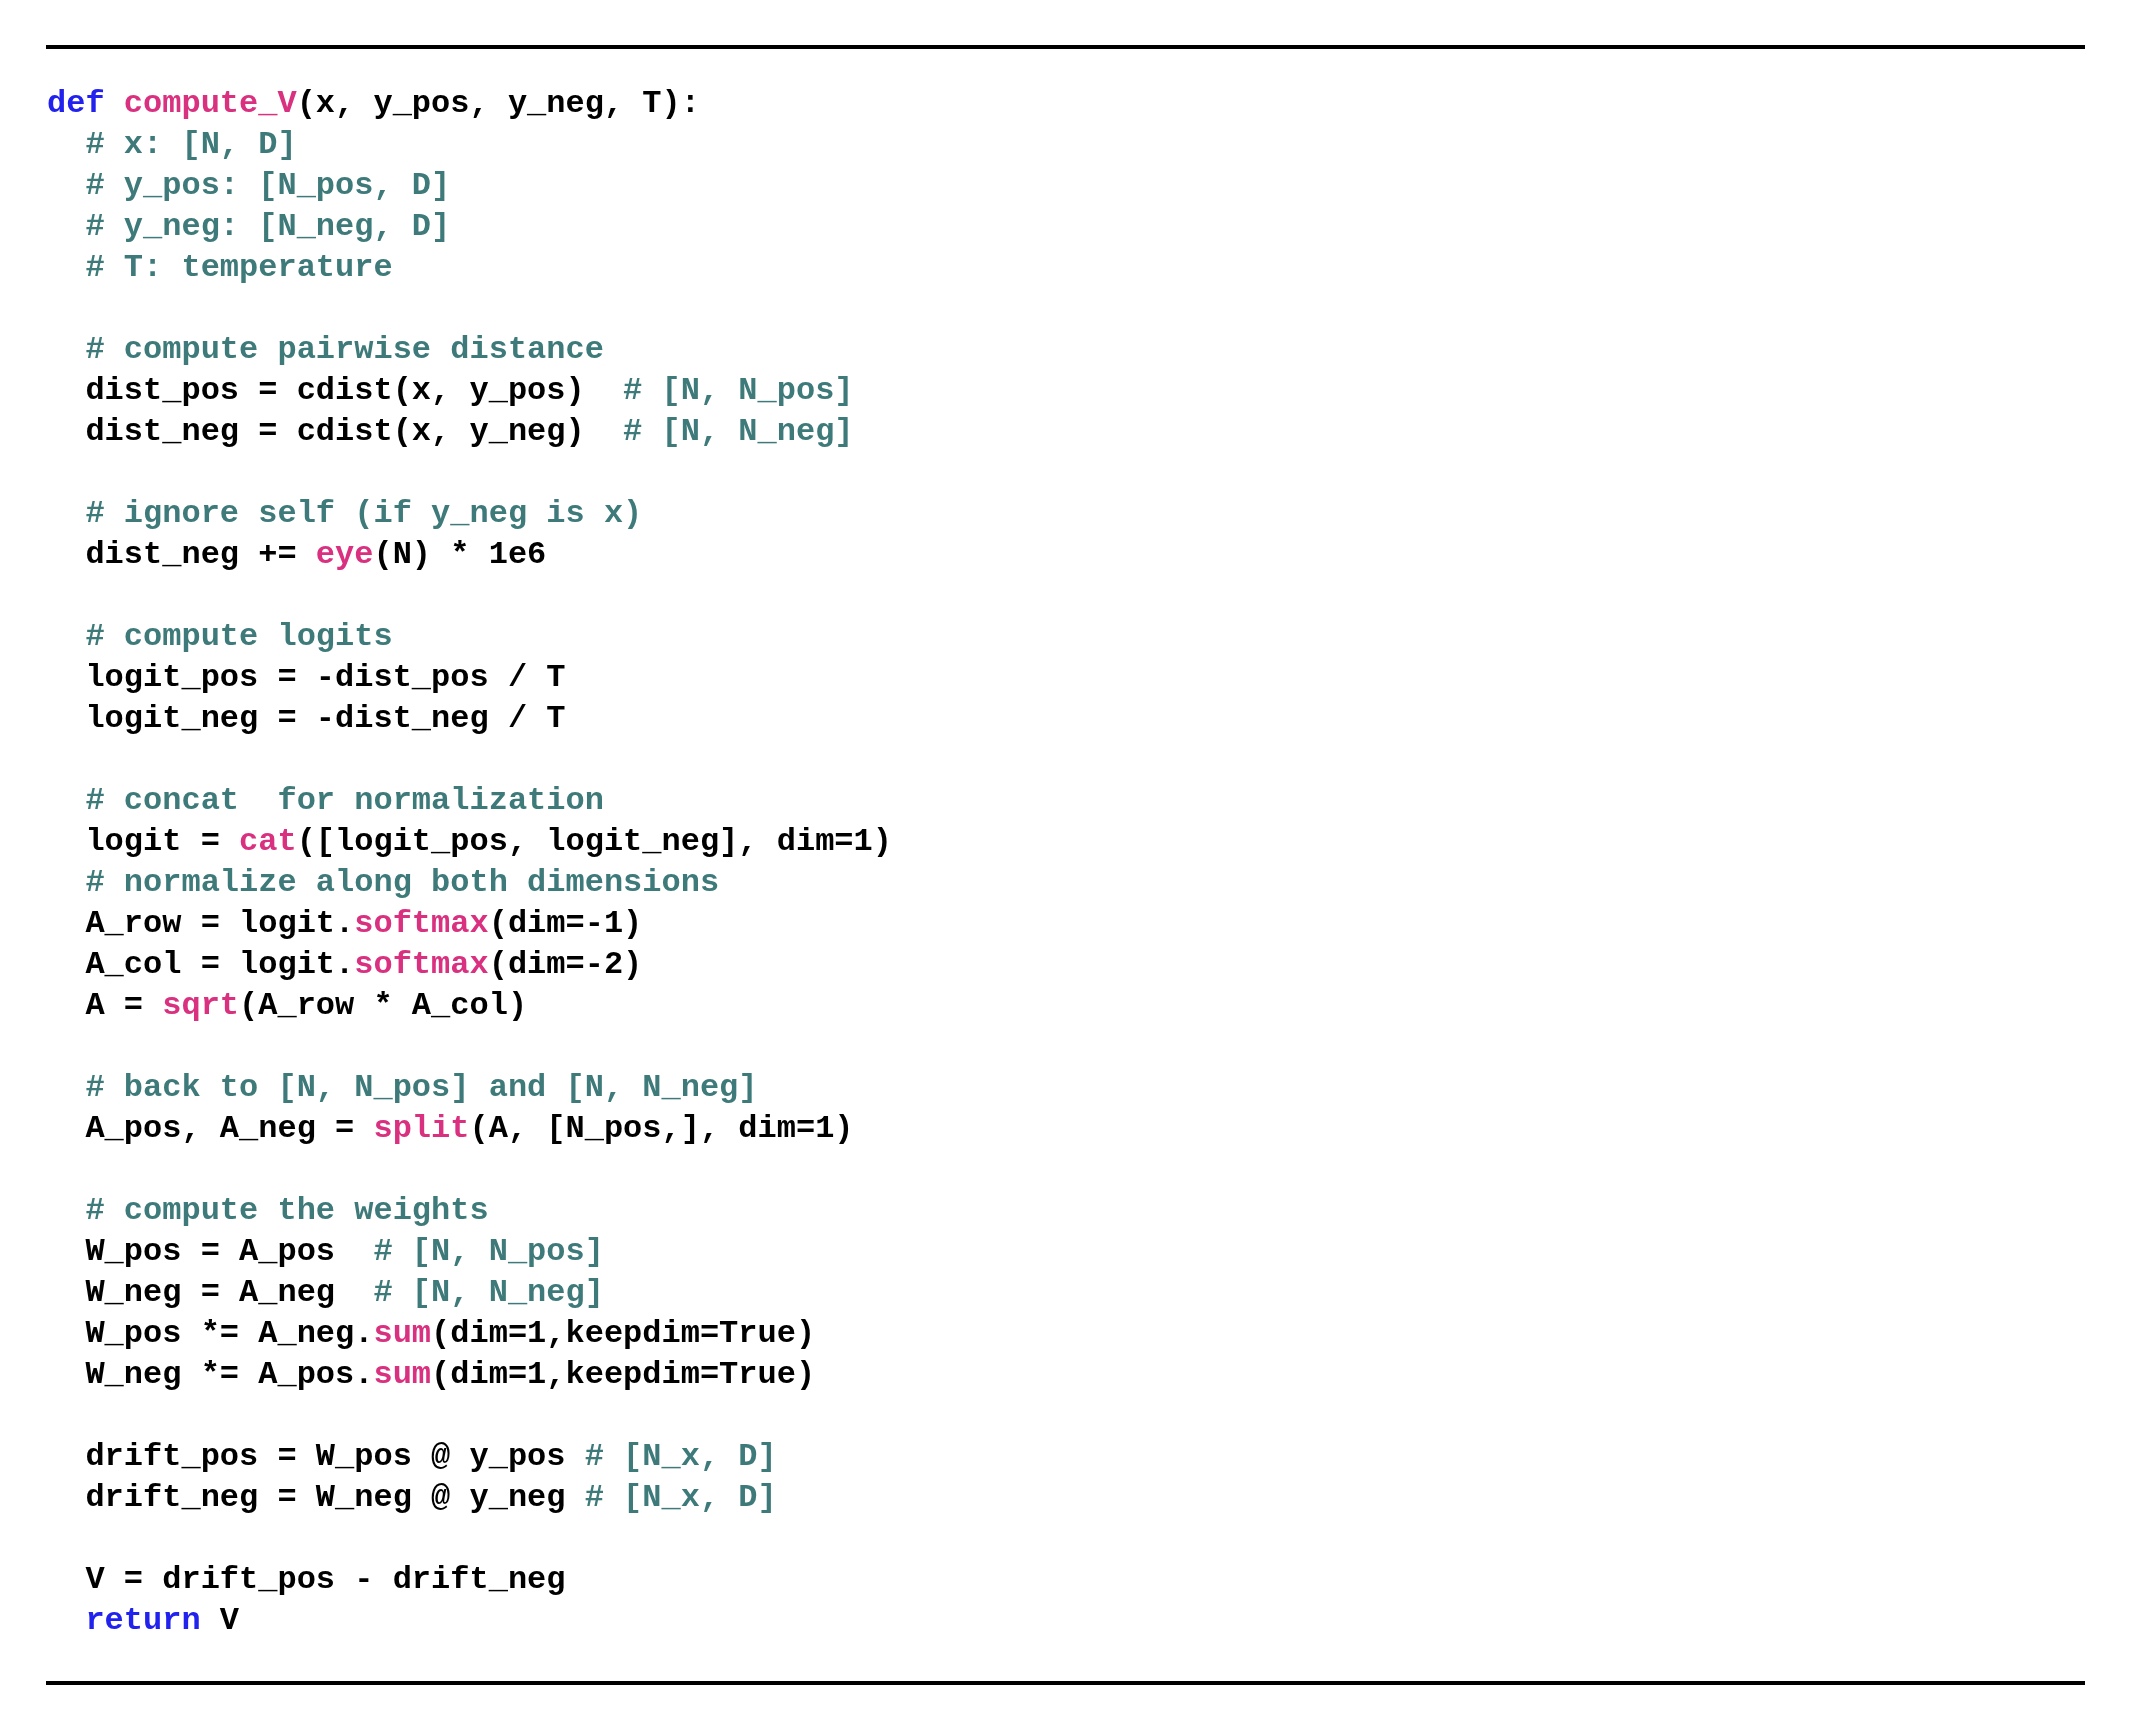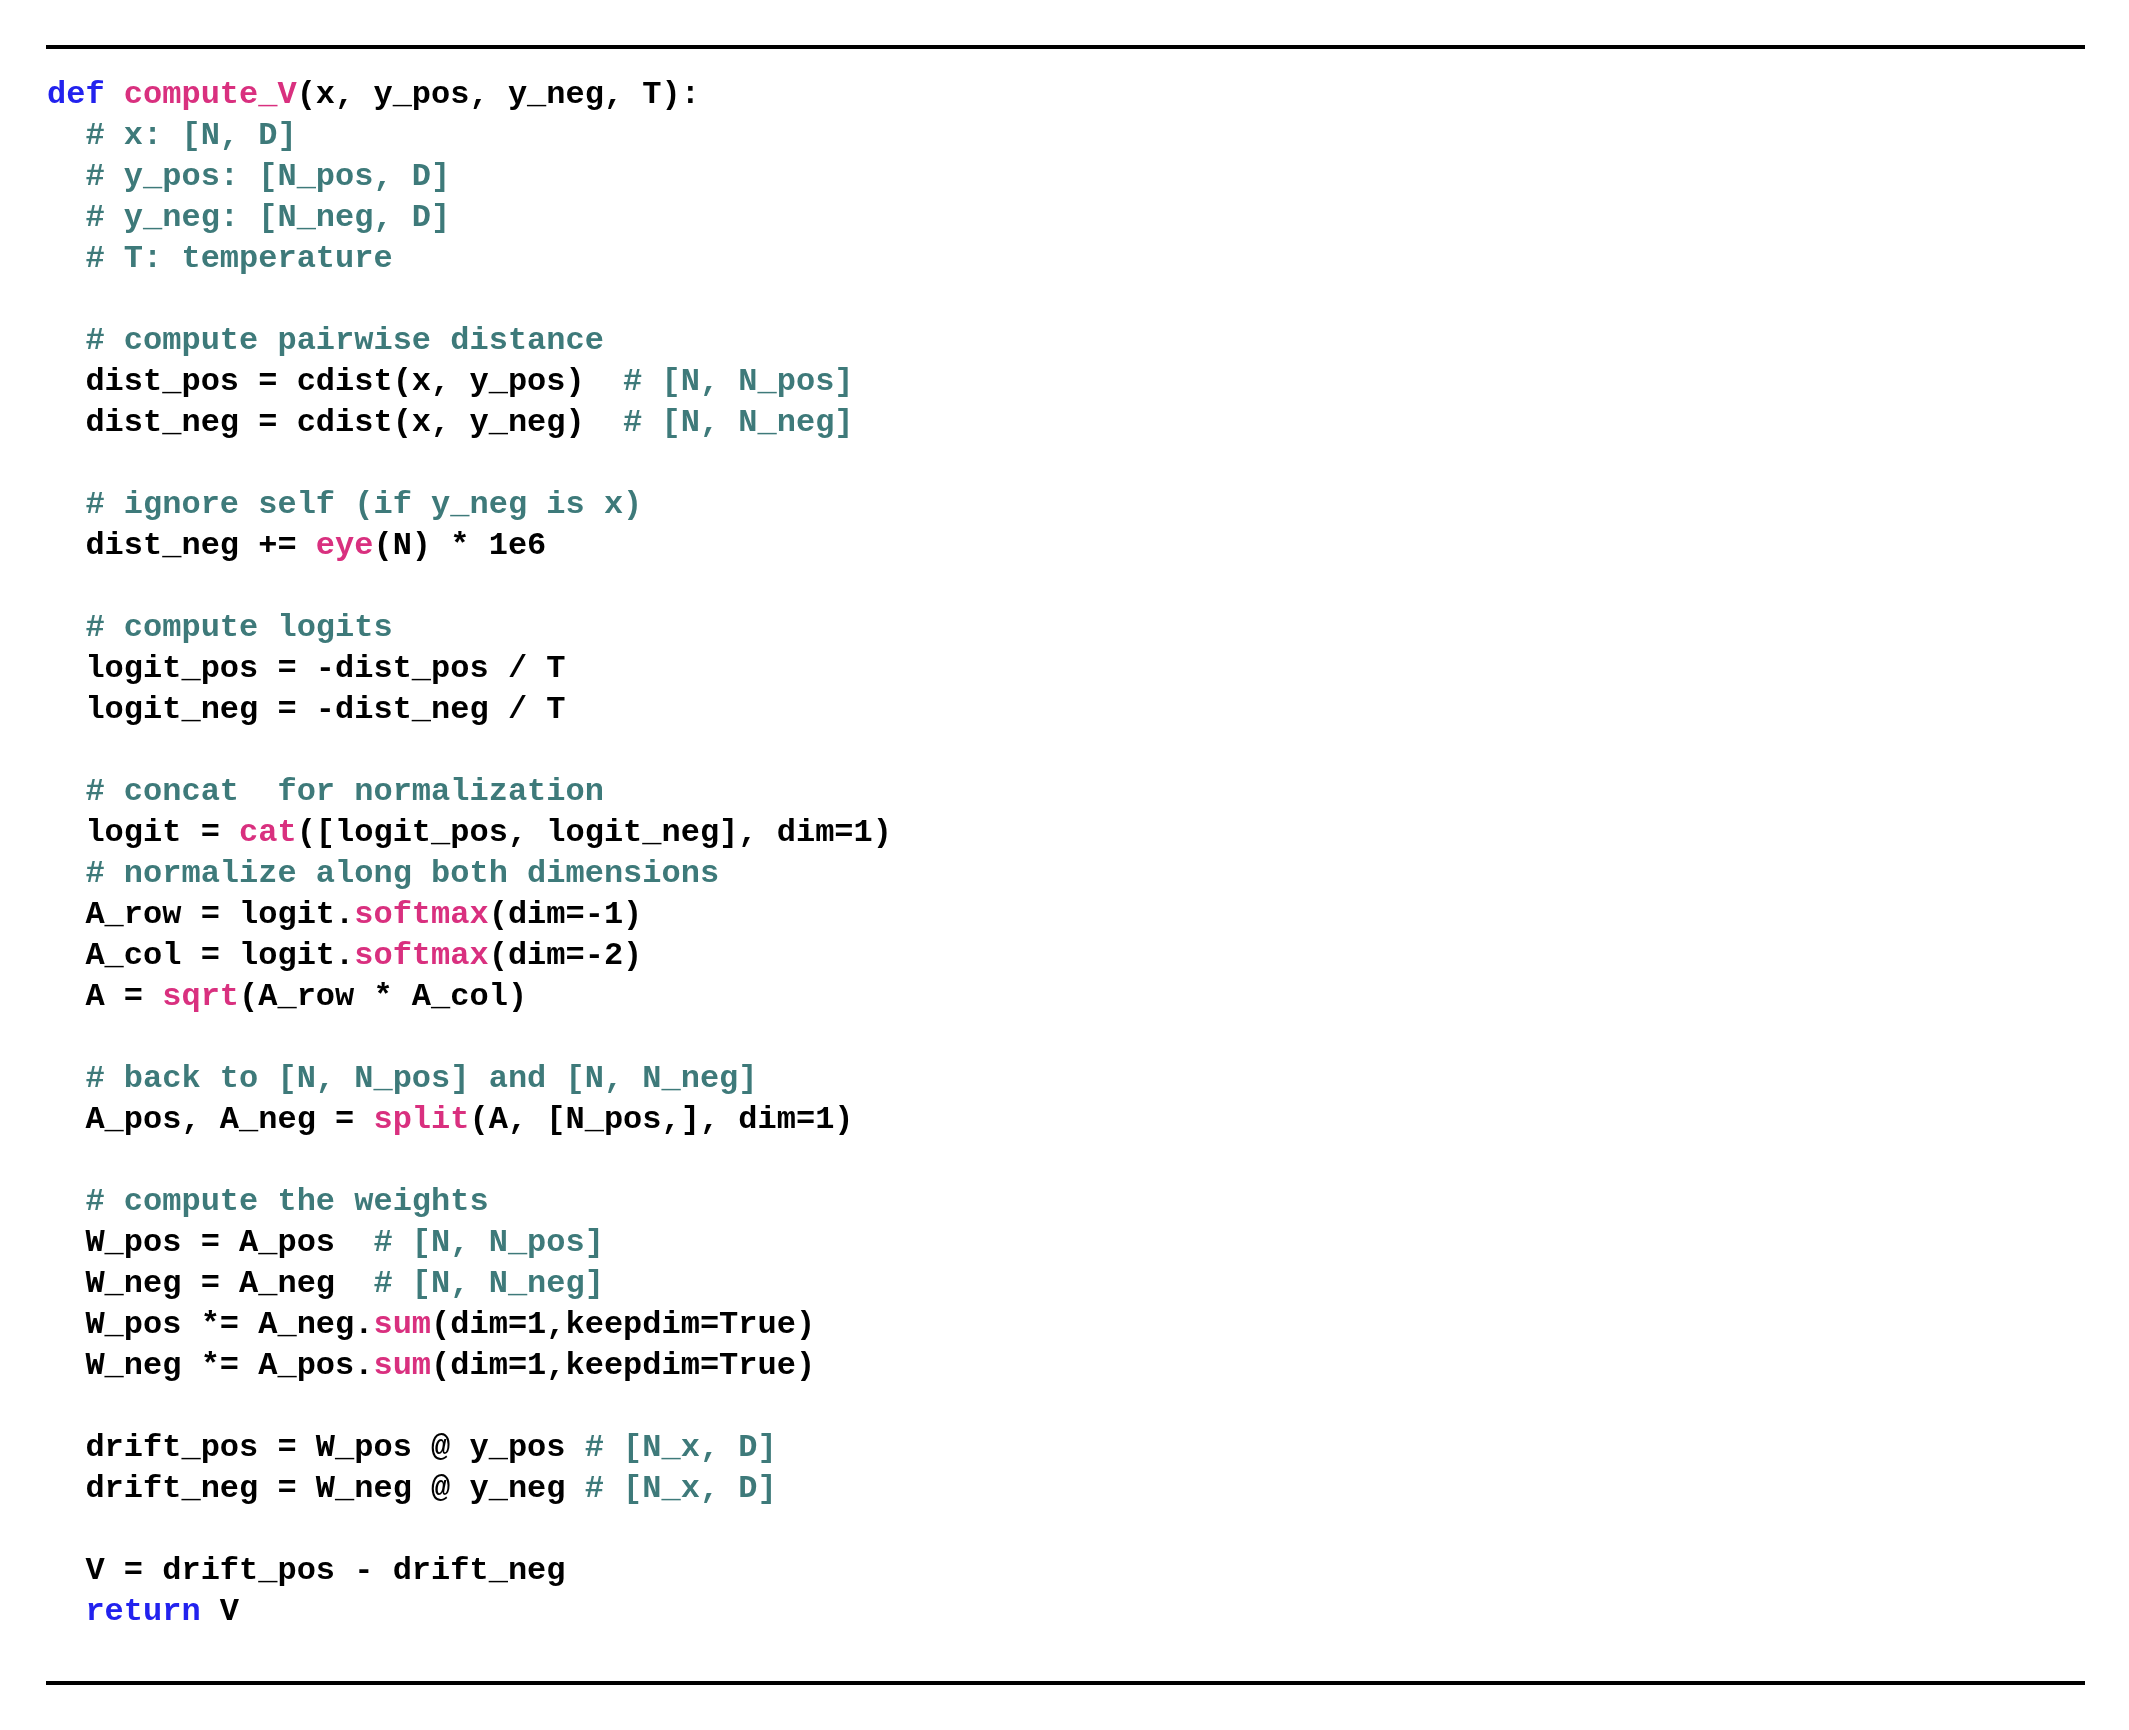--- a/index.html
+++ b/index.html
@@ -21,21 +21,21 @@
     left: 46px;
     width: 2039px;
     height: 4.3px;
     background: #000000;
   }
   .rule-top { top: 45px; }
   .rule-bottom { top: 1681px; }
   .code-listing {
     position: absolute;
     left: 47px;
-    top: 74px;
+    top: 83px;
     font-family: "Liberation Mono", "DejaVu Sans Mono", monospace;
     font-weight: bold;
     font-size: 32px;
     line-height: 41px;
     white-space: pre;
     color: var(--c-plain, #000000);
   }
   .code-line { height: 41px; }
   .tok-keyword  { color: var(--c-keyword,  #2222ee); }
   .tok-function { color: var(--c-function, #d9307f); }

